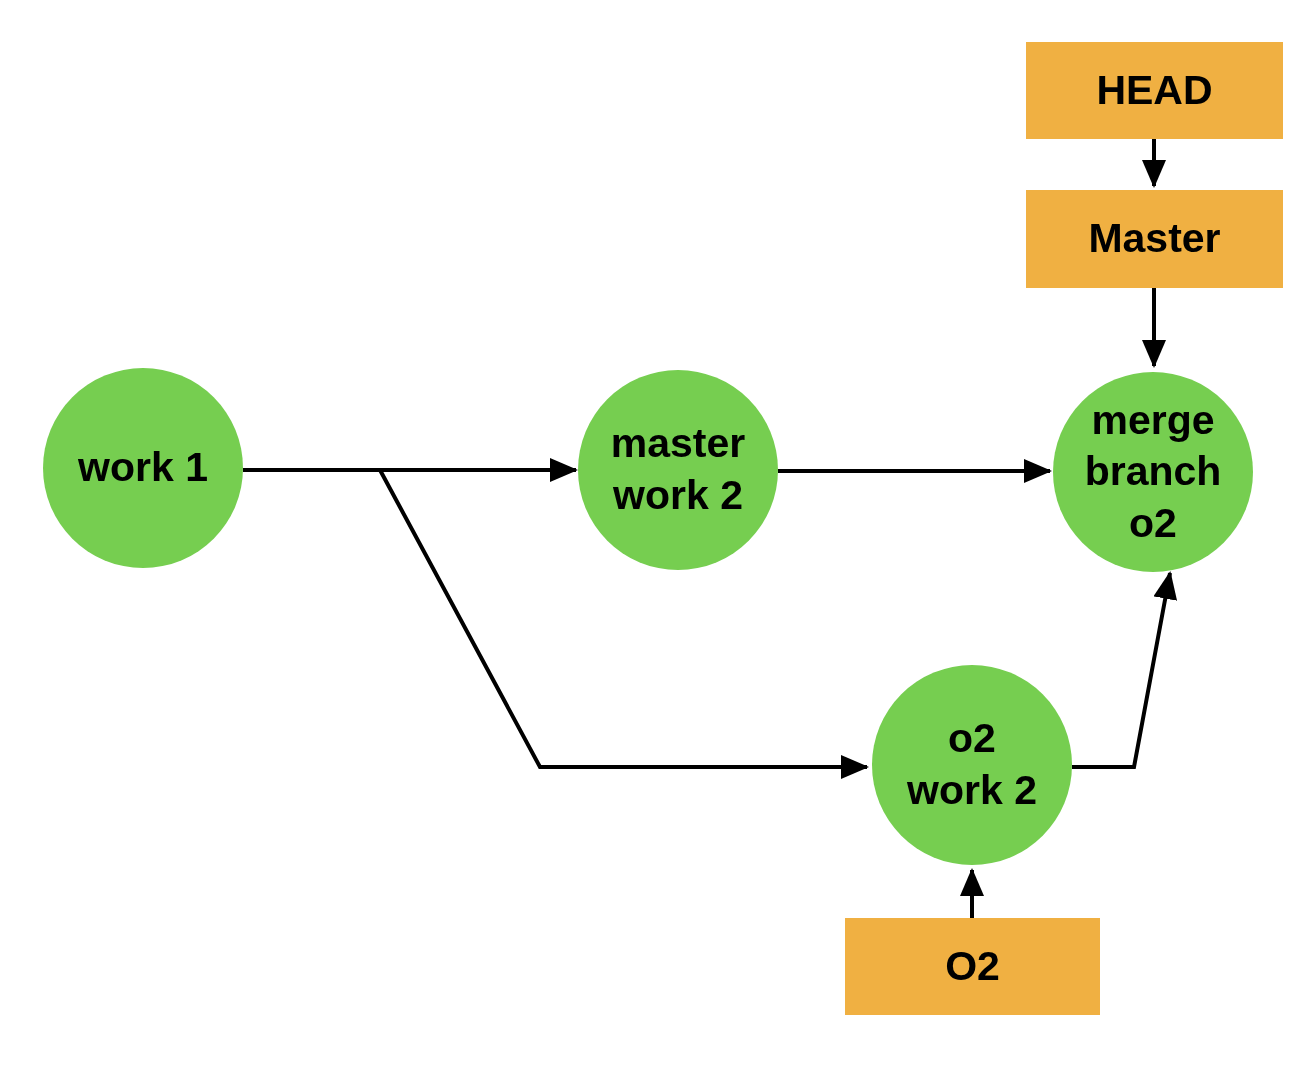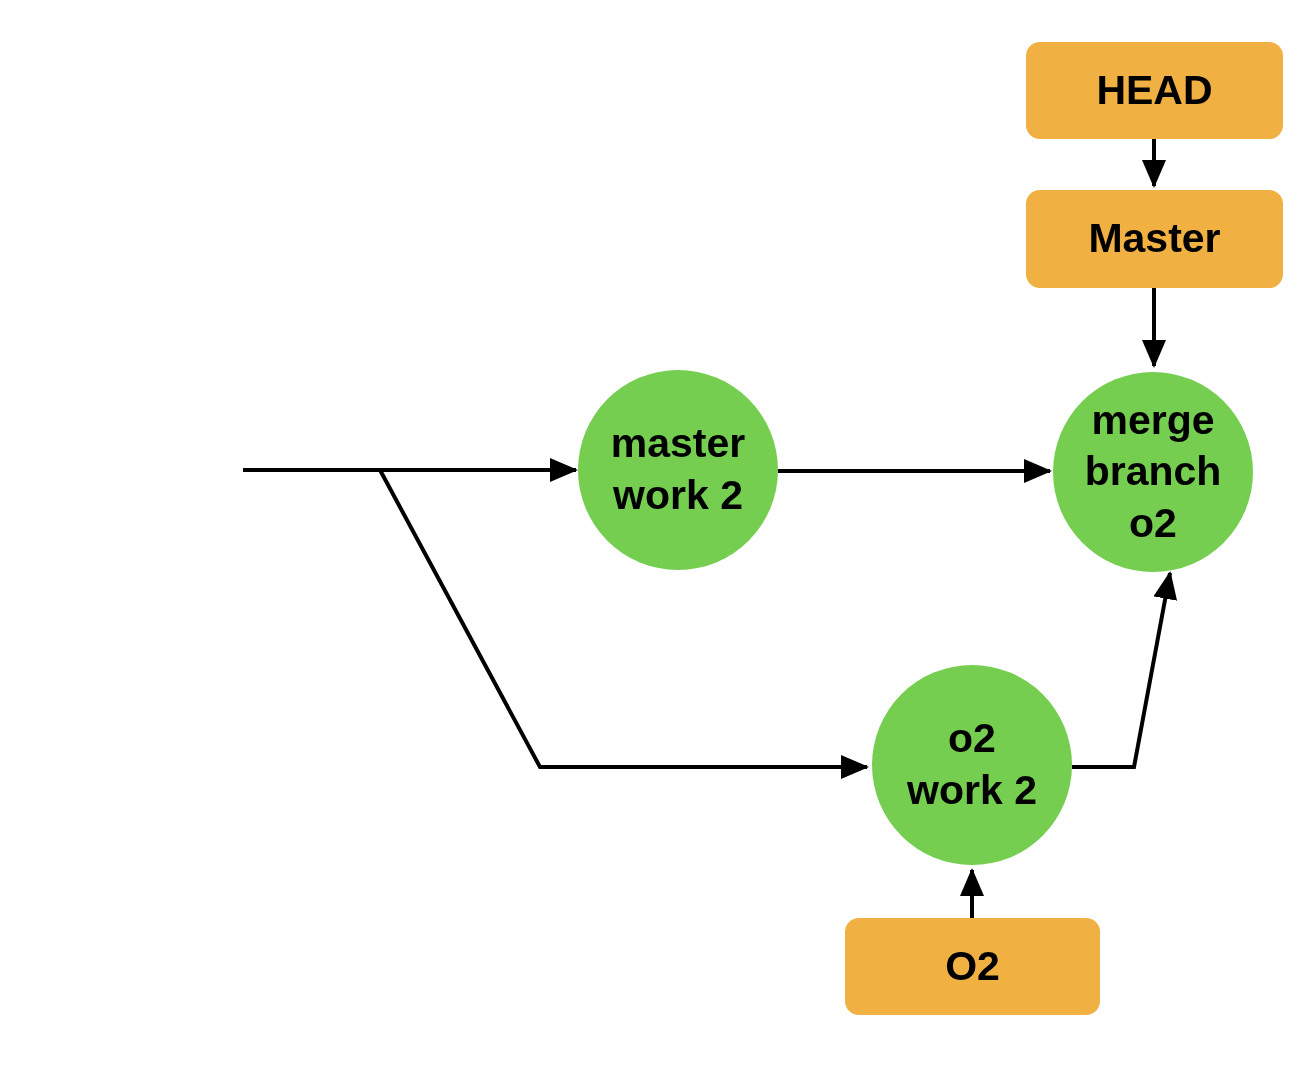--- a/index.html
+++ b/index.html
@@ -27,21 +27,20 @@
   .node, .ref-box {
     position: absolute;
     display: flex;
     align-items: center;
     justify-content: center;
     text-align: center;
     color: var(--color-text, #000);
     font-size: 41px;
     font-weight: 600;
     line-height: 1.26;
-    border-radius: 14px;
   }
   .node {
     width: 200px;
     height: 200px;
     border-radius: 50%;
     background: var(--color-node_green, #76CE50);
   }
   .ref-box { background: var(--color-ref_orange, #F0B042); }
   .node-label, .ref-label { white-space: pre-line; }
 
@@ -68,20 +67,23 @@
 
     <line class="arrow" x1="1154" y1="139" x2="1154" y2="186"></line>
     <line class="arrow" x1="1154" y1="288" x2="1154" y2="366"></line>
     <line class="arrow" x1="243" y1="470" x2="576" y2="470"></line>
     <polyline class="arrow" points="380,470 540,767 867,767"></polyline>
     <line class="arrow" x1="778" y1="471" x2="1050" y2="471"></line>
     <polyline class="arrow" points="1072,767 1134,767 1170,573"></polyline>
     <line class="arrow" x1="972" y1="918" x2="972" y2="870"></line>
   </svg>
 
+  <div class="node node-work1">
+    <span class="node-label">work 1</span>
+  </div>
 
   <div class="node node-master-work2">
     <span class="node-label">master
 work 2</span>
   </div>
 
   <div class="node node-merge-branch">
     <span class="node-label">merge
 branch
 o2</span>

